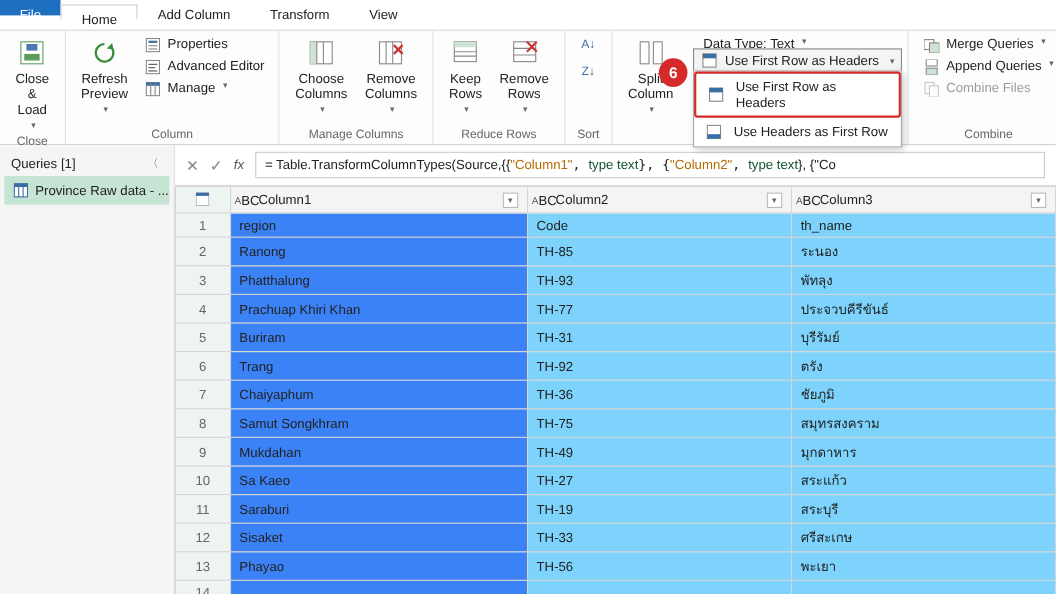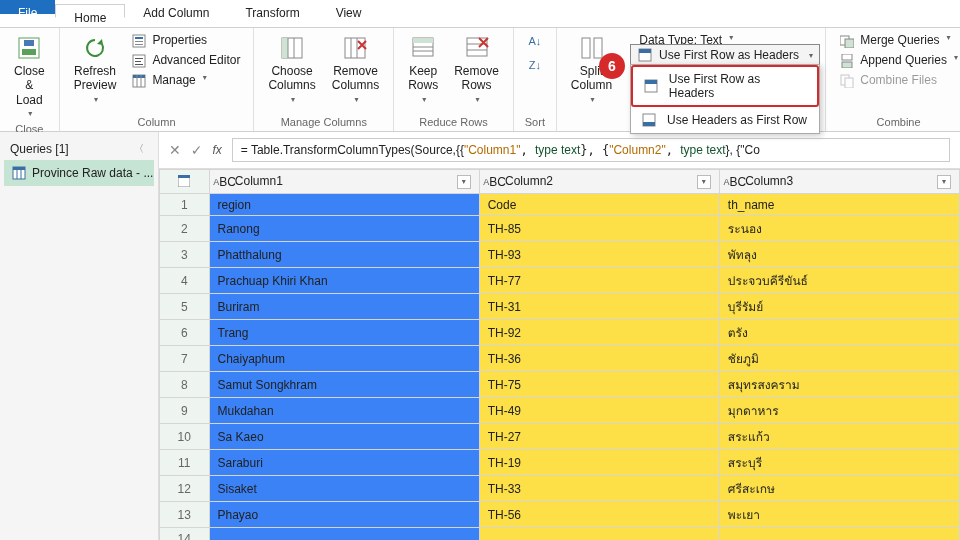--- a/index.html
+++ b/index.html
@@ -26,21 +26,21 @@
 .query{background:#c6e4d3;padding:5px 8px;display:flex;gap:6px;align-items:center;cursor:pointer;white-space:nowrap;overflow:hidden;text-overflow:ellipsis}
 .content{flex:1;display:flex;flex-direction:column;overflow:hidden}
 .fxbar{display:flex;align-items:center;gap:10px;padding:6px 10px;border-bottom:1px solid #ddd}
 .fxbtn{color:#888;font-size:14px;cursor:pointer}
 .fxlabel{font-style:italic;color:#555}
 .fxinput{flex:1;border:1px solid #ccc;padding:4px 8px;font-family:Consolas,monospace;font-size:12px;white-space:nowrap;overflow:hidden}
 .fxinput .s{color:#b36b00}
 .fxinput .k{color:#14532d}
 .grid{flex:1;overflow:auto}
 table{border-collapse:collapse;width:100%}
-th,td{border:1px solid #d5d5d5;padding:3px 8px;height:22px;text-align:left;background:#fde047;font-size:12px}
+th,td{border:1px solid #d5d5d5;padding:3px 8px;height:22px;text-align:left;background:#7dd3fc;font-size:12px}
 th{background:#f4f4f4;font-weight:normal}
 th.rowh{width:30px;text-align:center;background:#eef5f0;color:#666}
 td.rownum{text-align:center;background:#eef5f0;color:#666}
 td.col1{background:#3b82f6}
 .colhdr{display:flex;align-items:center;gap:4px;justify-content:space-between}
 .dd{width:14px;height:14px;border:1px solid #bbb;background:#fff;font-size:8px;display:inline-flex;align-items:center;justify-content:center;color:#666;cursor:pointer}
 .typei{width:14px;height:14px;display:inline-flex;align-items:center;justify-content:center;font-size:9px;color:#555}
 .dropdown{position:absolute;right:140px;top:64px;width:190px;background:#fff;border:1px solid #aaa;box-shadow:2px 2px 6px rgba(0,0,0,.2);z-index:50}
 .ddtrigger{position:absolute;right:140px;top:44px;width:190px;border:1px solid #888;background:#f4f4f4;padding:2px 6px;display:flex;align-items:center;gap:6px;z-index:49}
 .ddi{padding:5px 10px;display:flex;gap:10px;align-items:center;cursor:pointer}

